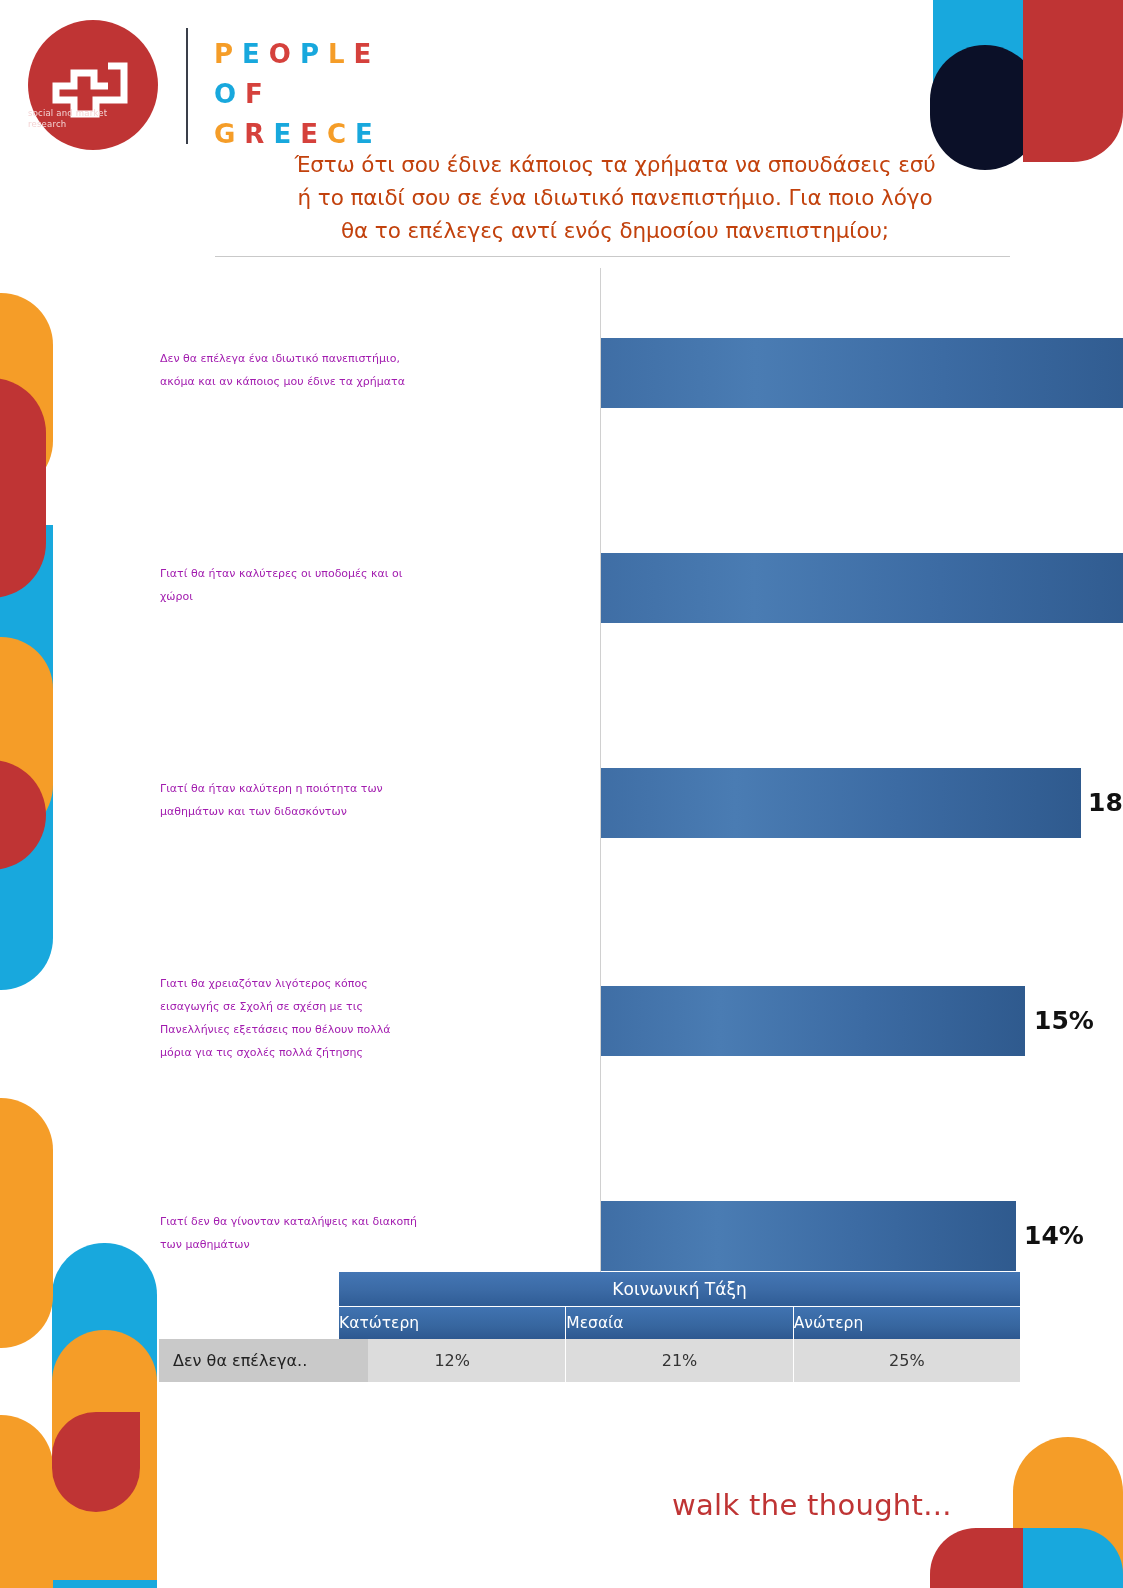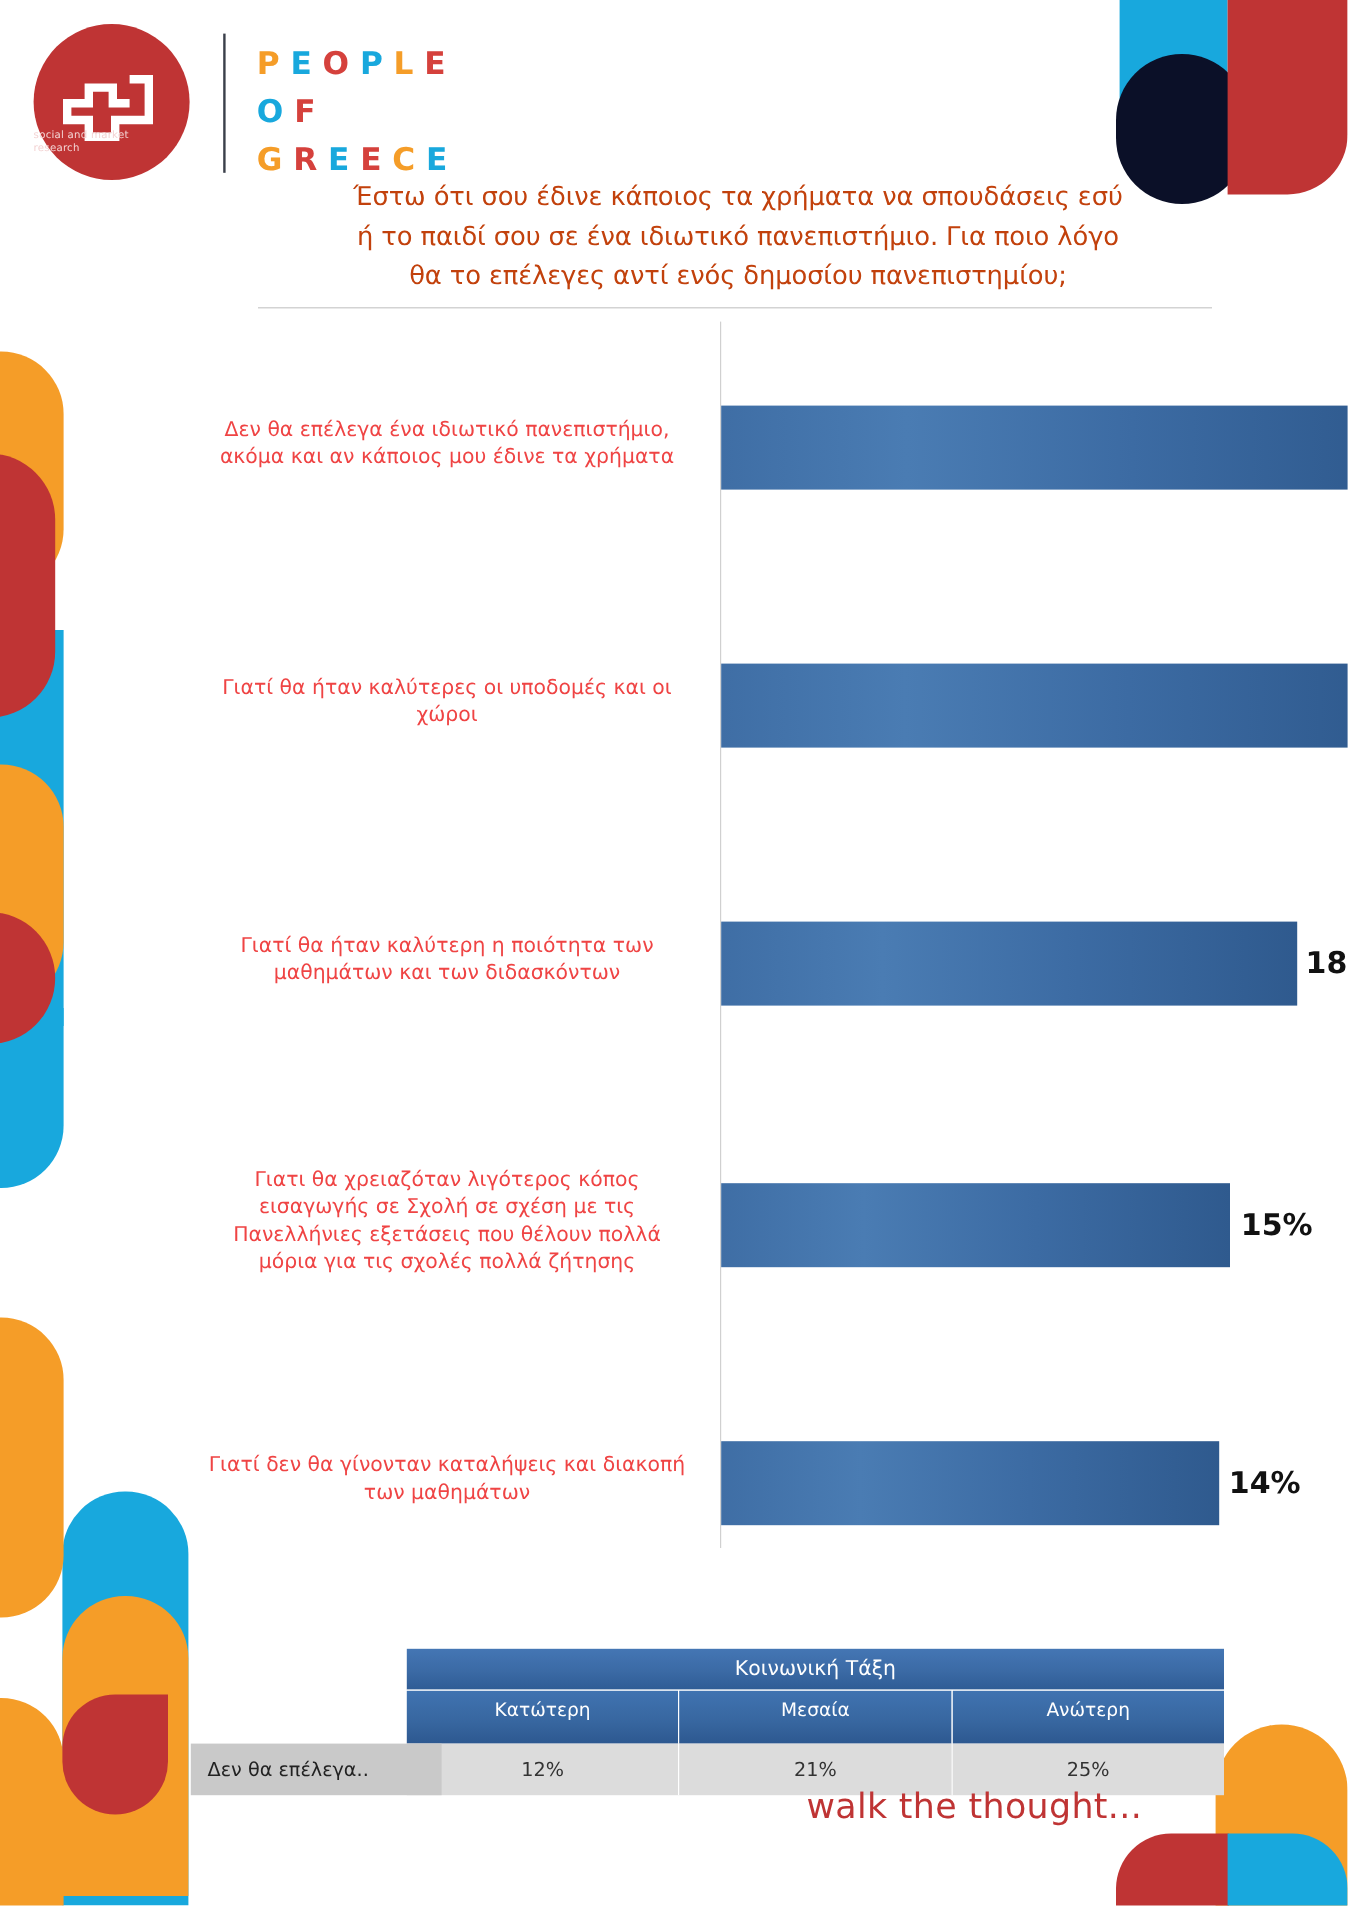--- a/index.html
+++ b/index.html
@@ -59,41 +59,41 @@
     letter-spacing:-0.1px;
   }
   .title-rule{position:absolute;left:215px;top:256px;width:795px;height:1px;background:#c9c9c9;}
 
   
   .chart{position:absolute;left:160px;top:268px;width:870px;height:1060px;}
   .axis{position:absolute;left:440px;top:0;width:1px;height:1022px;background:#d0d0d0;}
 
   .row{position:absolute;left:0;width:870px;}
   .row .lbl{
-    position:absolute;left:0;width:425px;text-align:center;
-    font-size:17px;line-height:23px;color:#ef4444;
+    position:absolute;left:0;width:425px;text-align:left;
+    font-size:11px;line-height:23px;color:#a21caf;
   }
   .bar{
     position:absolute;left:441px;height:70px;
     background:linear-gradient(to right,#3f6ea5 0%,#4a7cb3 28%,#3c6ba3 62%,#2f5a8e 100%);
   }
   .val{
     position:absolute;font-size:25px;font-weight:bold;color:#111;
   }
 
   
-  .tbl{position:absolute;left:339px;top:1374px;width:681px;}
+  .tbl{position:absolute;left:339px;top:1272px;width:681px;}
   .tbl-title{
     height:34px;line-height:34px;text-align:center;color:#fff;font-size:17px;
     background:linear-gradient(to bottom,#4476b4 0%,#3b6aa5 55%,#2f5c95 100%);
     border-bottom:1px solid #fff;
   }
   .tbl-head{display:flex;}
   .tbl-head div{
-    flex:1;height:44px;line-height:32px;text-align:center;color:#fff;font-size:15.5px;
+    flex:1;height:32px;line-height:32px;color:#fff;font-size:15.5px;
     background:linear-gradient(to bottom,#4073b1 0%,#37669f 60%,#2d5890 100%);
     border-right:1px solid #fff;
   }
   .tbl-head div:last-child{border-right:none;}
   .tbl-row{display:flex;position:relative;}
   .tbl-row .cell{
     flex:1;height:43px;line-height:43px;text-align:center;font-size:16px;color:#333;
     background:#dcdcdc;border-right:1px solid #fff;
   }
   .tbl-row .cell:last-child{border-right:none;}

